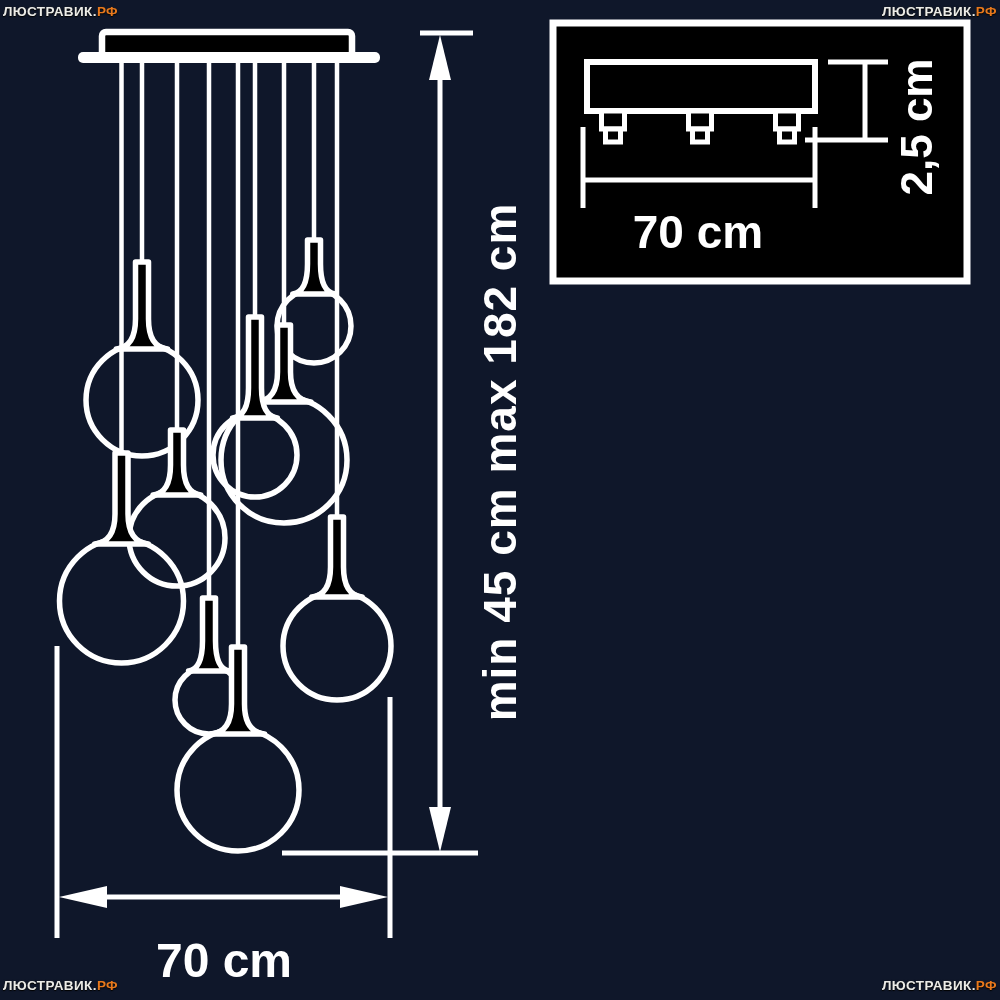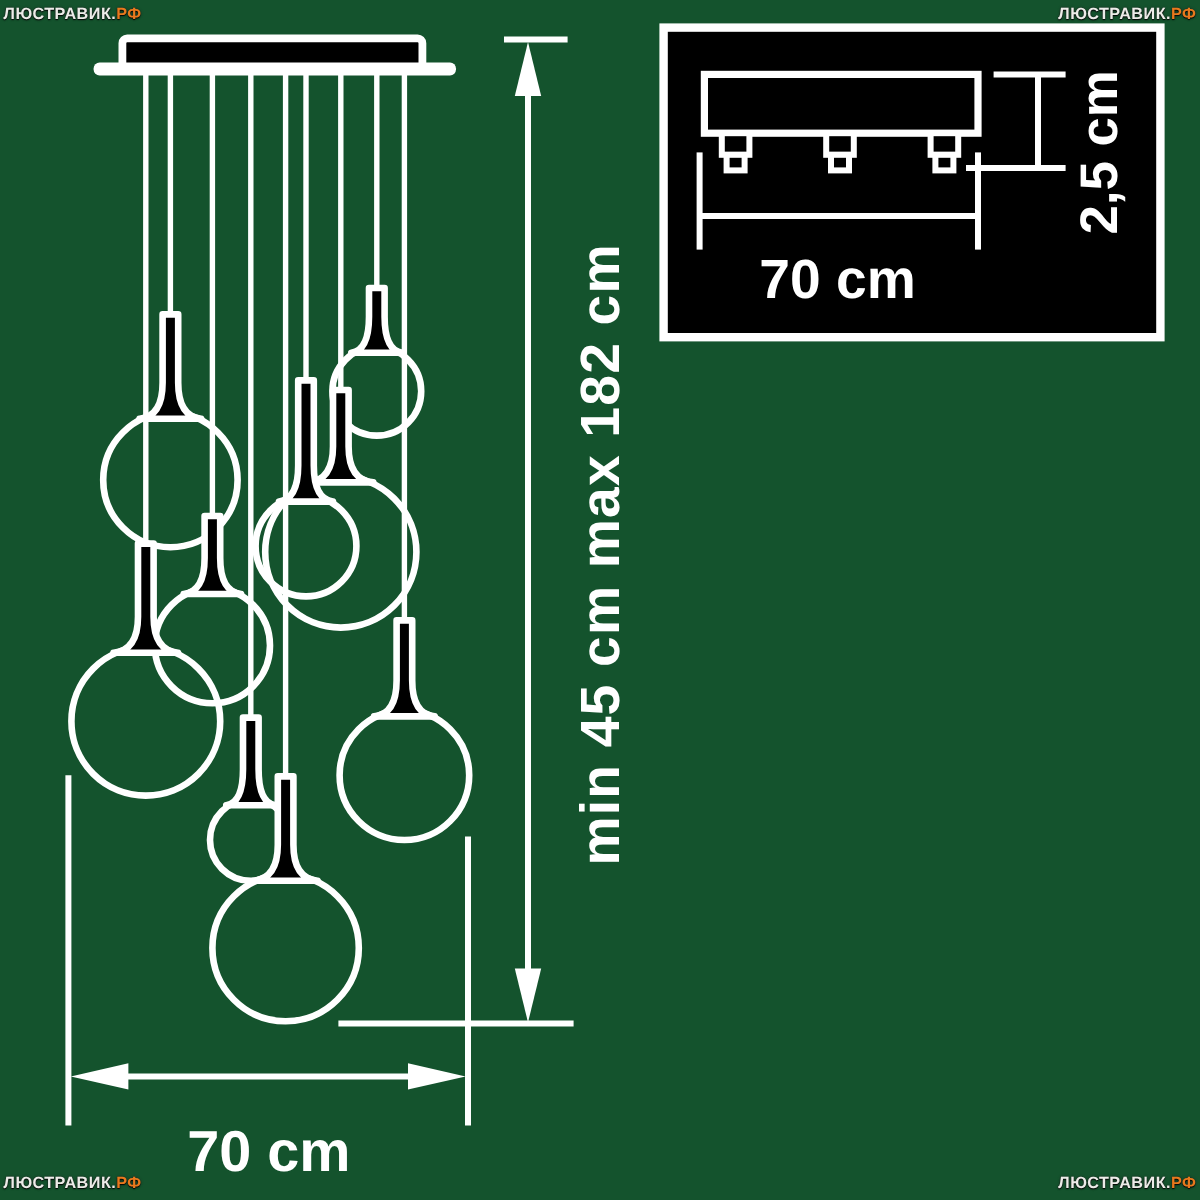--- a/index.html
+++ b/index.html
@@ -1,17 +1,17 @@
 <!DOCTYPE html>
 <html><head>
 <meta charset="utf-8">
 <style>
   html,body{margin:0;padding:0;background:#000;}
   .stage{
-    position:relative;width:1000px;height:1000px;background:#14532d;overflow:hidden;
+    position:relative;width:1000px;height:1000px;background:#0f172a;overflow:hidden;
     font-family:"Liberation Sans",sans-serif;
   }
   svg{position:absolute;left:0;top:0;}
   .dim-label{
     position:absolute;color:#fff;font-weight:bold;white-space:nowrap;
     transform:translate(-50%,-50%);line-height:1;
   }
   .dim-label.rot{transform:translate(-50%,-50%) rotate(-90deg);}
   #label-height{left:500px;top:462px;font-size:46px;letter-spacing:1px;}
   #label-width{left:224px;top:961px;font-size:48px;}

